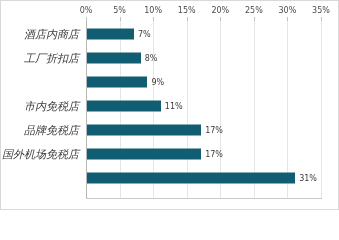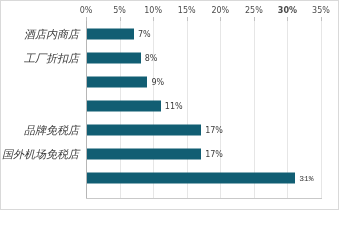--- a/index.html
+++ b/index.html
@@ -120,52 +120,53 @@
         <div class="gridline" style="left: 320px;"></div>
         <div class="tick-mark" style="left: 320px;"></div>
       </div>
     <div id="tick-labels">
         <div class="tick-label" style="left: 85px;">0%</div>
         <div class="tick-label" style="left: 118.571px;">5%</div>
         <div class="tick-label" style="left: 152.143px;">10%</div>
         <div class="tick-label" style="left: 185.714px;">15%</div>
         <div class="tick-label" style="left: 219.286px;">20%</div>
         <div class="tick-label" style="left: 252.857px;">25%</div>
-        <div class="tick-label" style="left: 286.429px; font-weight: bold;">30%</div>
+        <div class="tick-label" style="left: 286.429px;">30%</div>
         <div class="tick-label" style="left: 320px;">35%</div>
       </div>
     <div class="axis-bottom"></div>
     <div id="bars">
         <div class="cat-row" style="top: 21px;">
           <div class="cat-label">酒店内商店</div>
           <div class="bar" style="width: 47px; background: rgb(17, 94, 115);"></div>
           <div class="bar-value" style="left: 137px;">7%</div>
         </div>
         <div class="cat-row" style="top: 45px;">
           <div class="cat-label">工厂折扣店</div>
           <div class="bar" style="width: 53.7143px; background: rgb(17, 94, 115);"></div>
           <div class="bar-value" style="left: 143.714px;">8%</div>
         </div>
         <div class="cat-row" style="top: 69px;">
           <div class="bar" style="width: 60.4286px; background: rgb(17, 94, 115);"></div>
           <div class="bar-value" style="left: 150.429px;">9%</div>
         </div>
         <div class="cat-row" style="top: 93px;">
+          <div class="cat-label">市内免税店</div>
           <div class="bar" style="width: 73.8571px; background: rgb(17, 94, 115);"></div>
           <div class="bar-value" style="left: 163.857px;">11%</div>
         </div>
         <div class="cat-row" style="top: 117px;">
           <div class="cat-label">品牌免税店</div>
           <div class="bar" style="width: 114.143px; background: rgb(17, 94, 115);"></div>
           <div class="bar-value" style="left: 204.143px;">17%</div>
         </div>
         <div class="cat-row" style="top: 141px;">
           <div class="cat-label">国外机场免税店</div>
           <div class="bar" style="width: 114.143px; background: rgb(17, 94, 115);"></div>
           <div class="bar-value" style="left: 204.143px;">17%</div>
         </div>
         <div class="cat-row" style="top: 165px;">
           <div class="bar" style="width: 208.143px; background: rgb(17, 94, 115);"></div>
-          <div class="bar-value" style="left: 298.143px; font-family: Liberation Mono, monospace;">31%</div>
+          <div class="bar-value" style="left: 298.143px;">31%</div>
         </div>
       </div>
   </div>
 </div>
 
 </body></html>

